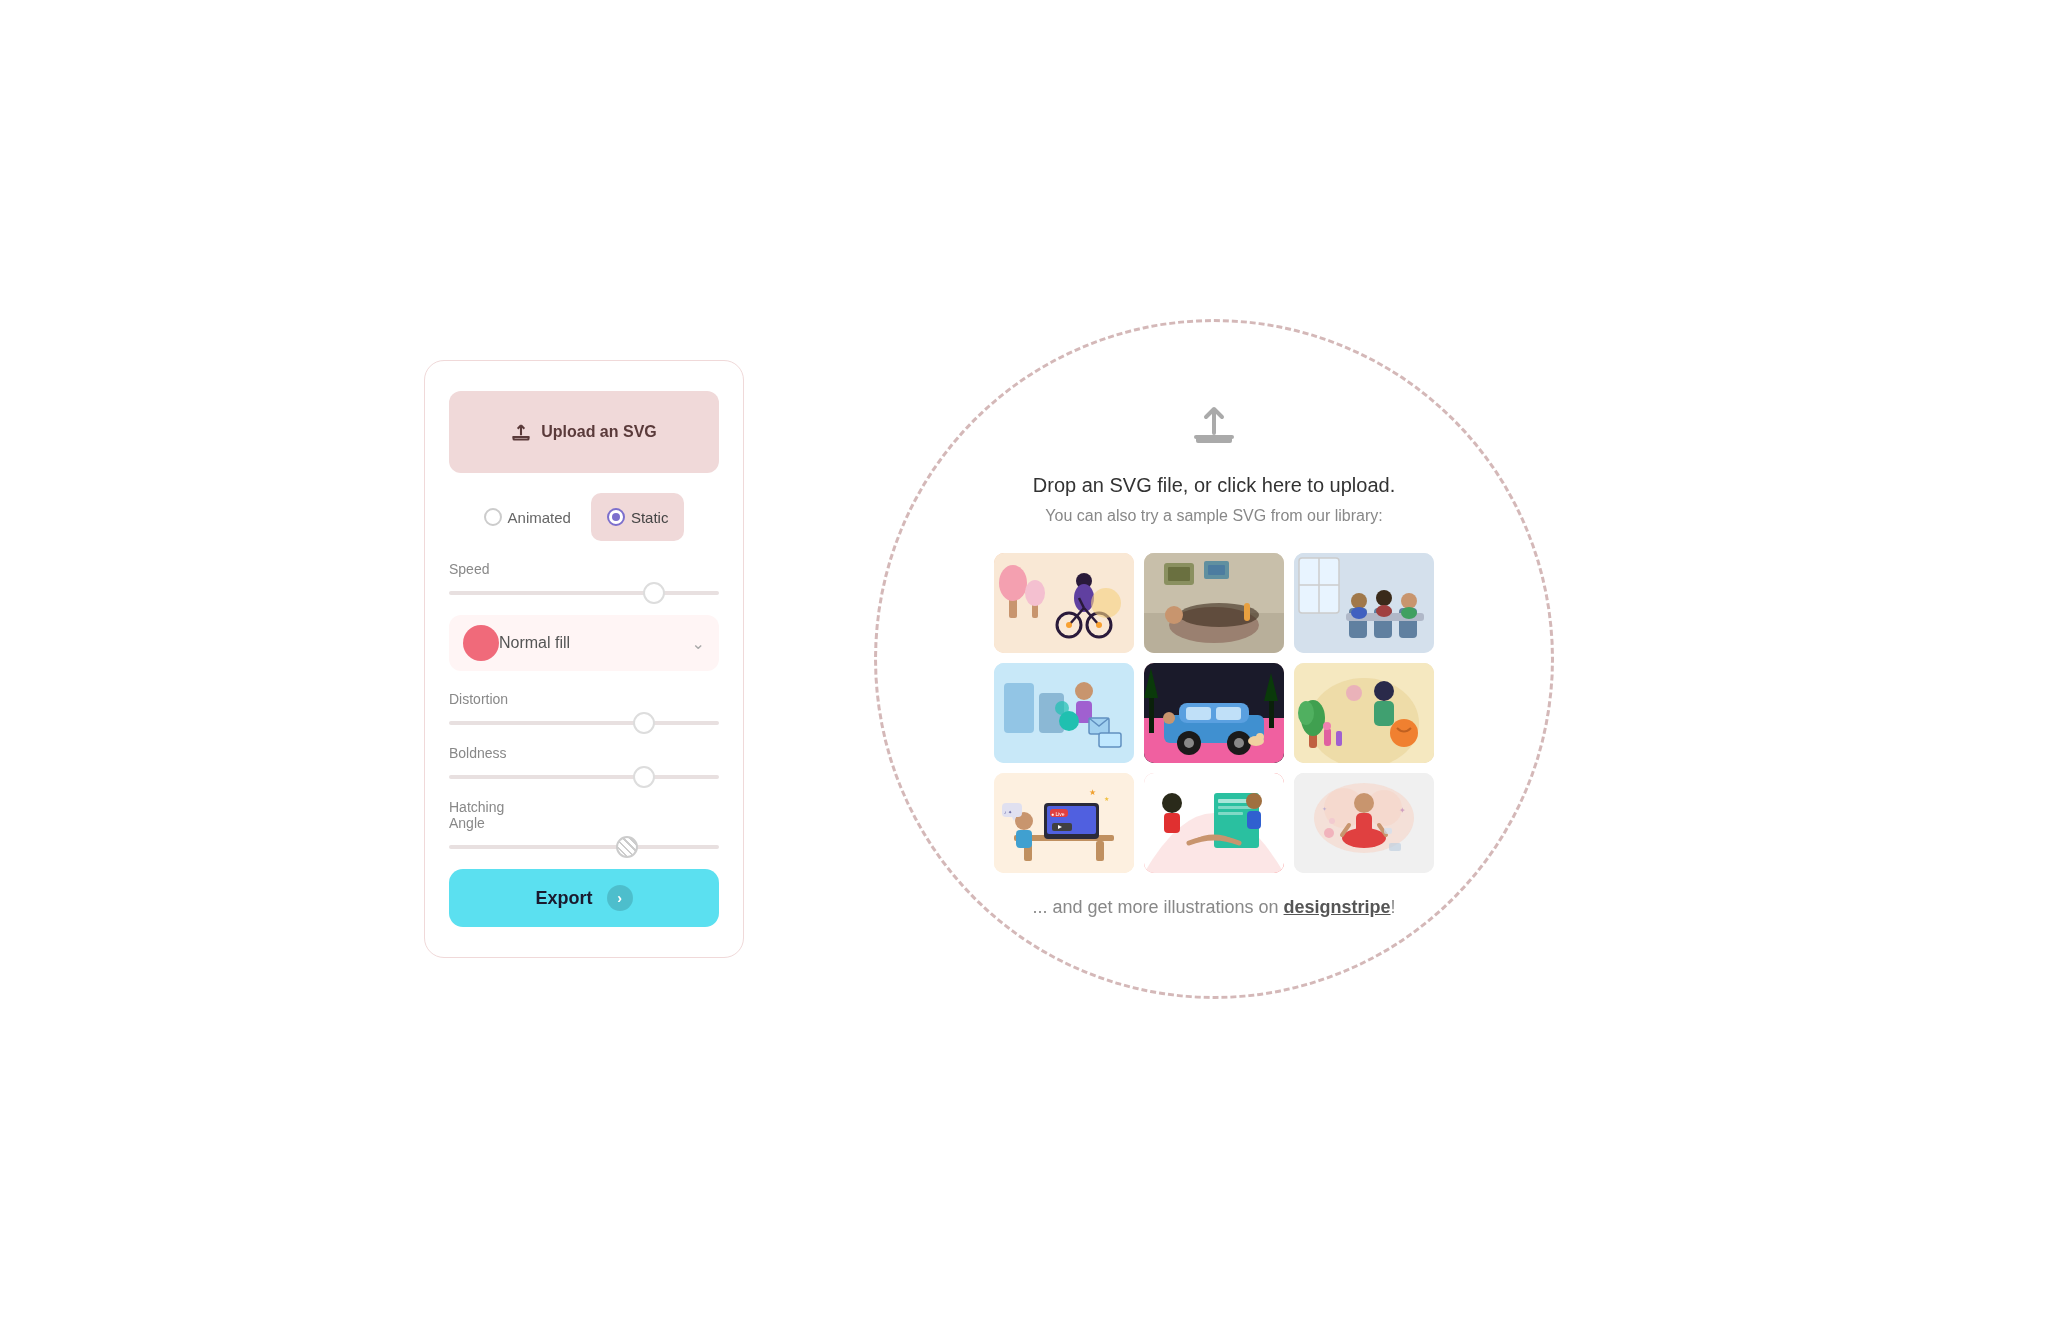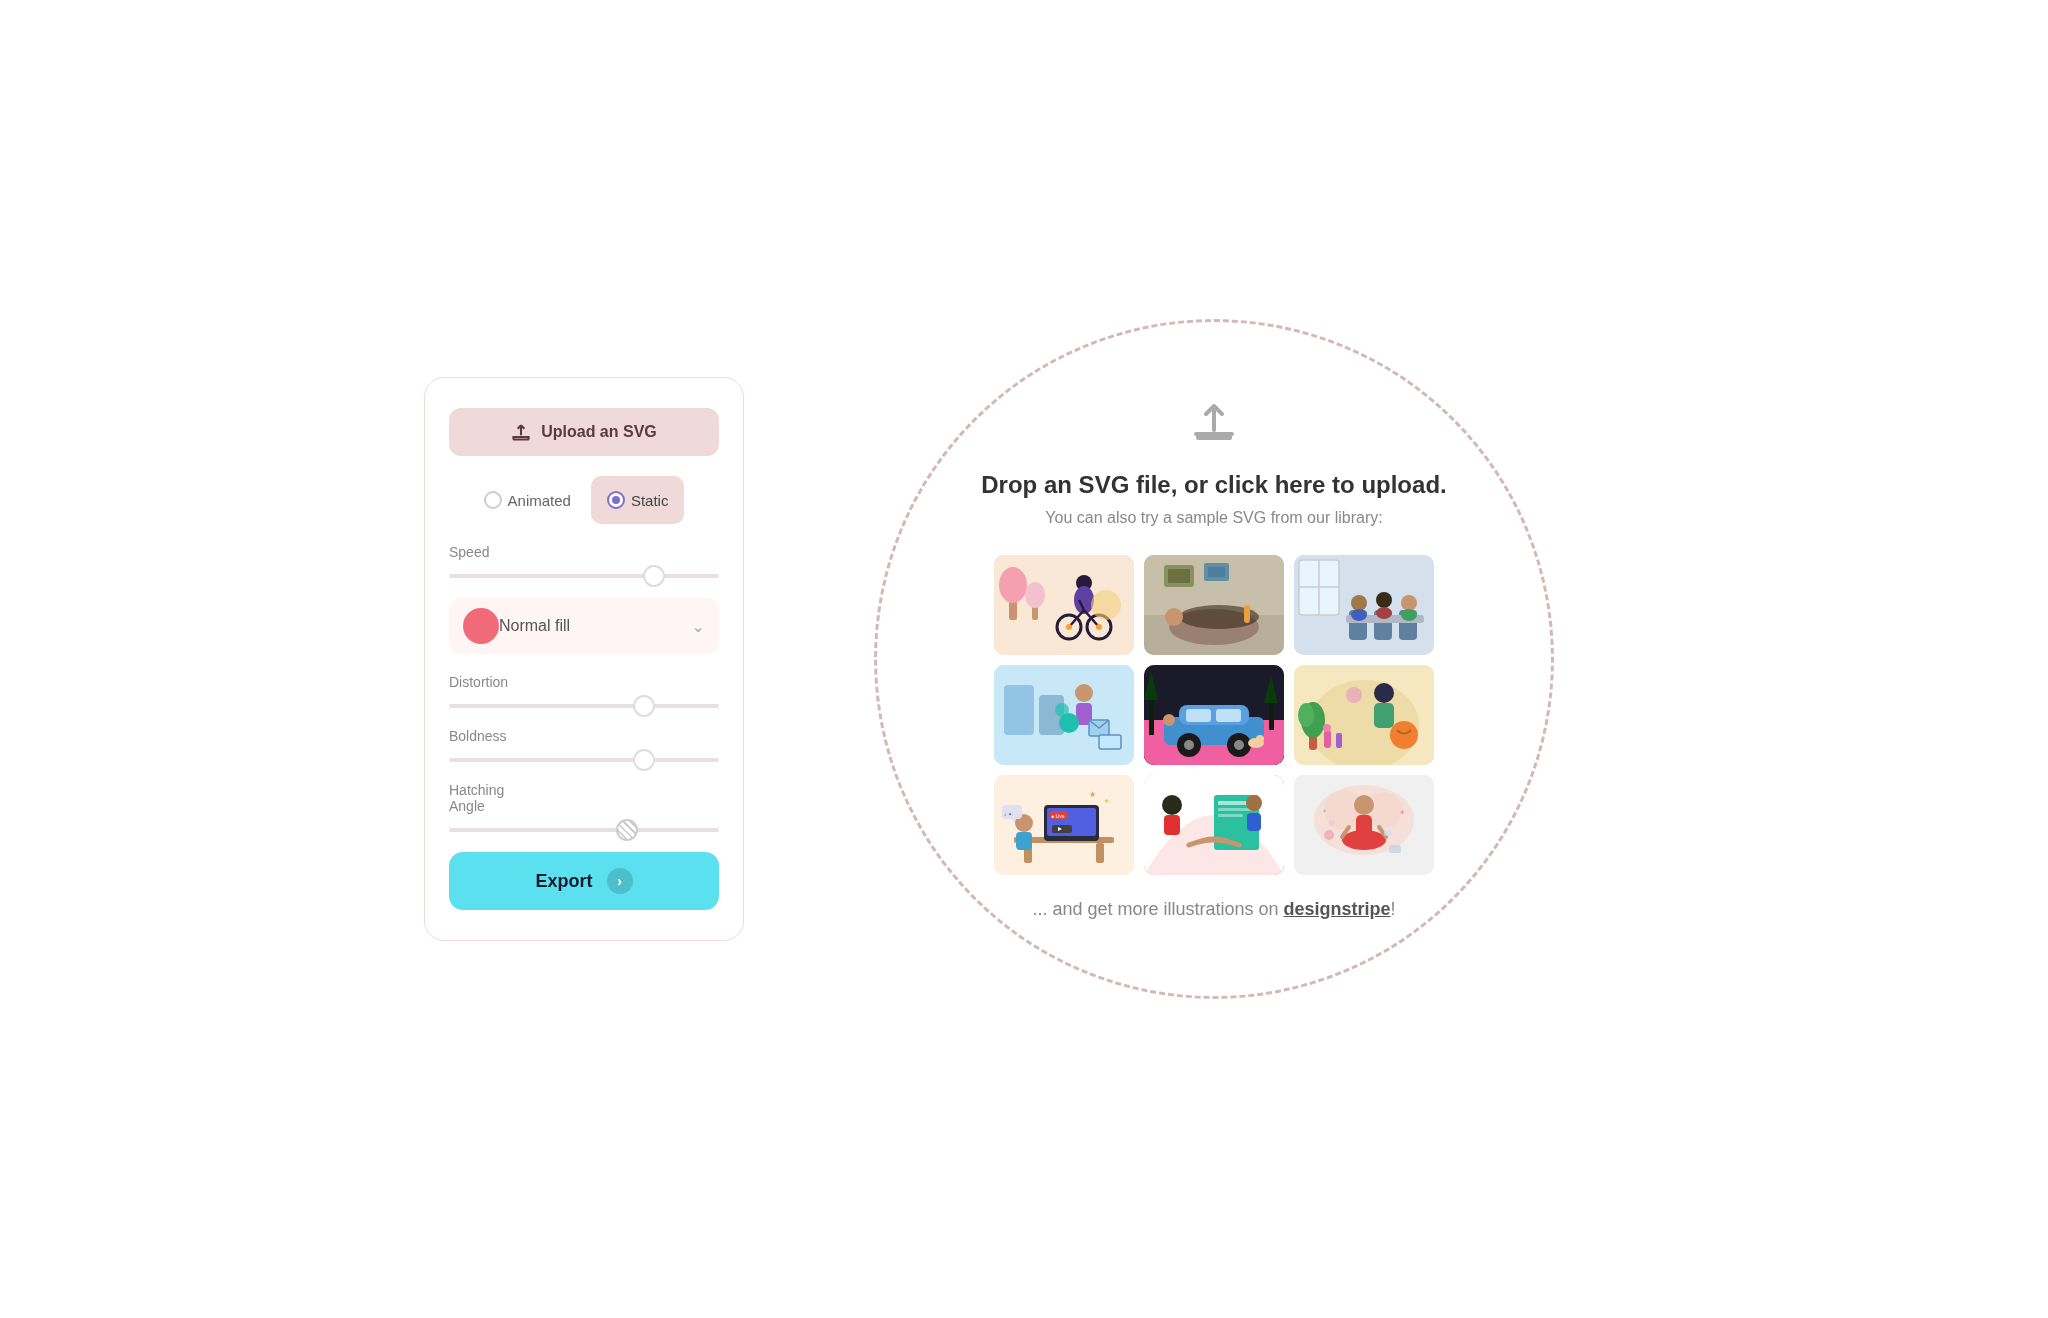--- a/index.html
+++ b/index.html
@@ -30,21 +30,21 @@
       min-width: 320px;
       display: flex;
       flex-direction: column;
       gap: 20px;
     }
 
     .upload-btn {
       background: #f0d9d9;
       border: none;
       border-radius: 12px;
-      padding: 14px 20px;
+      padding: 31px 20px;
       font-size: 16px;
       font-weight: 600;
       color: #5a3a3a;
       cursor: pointer;
       display: flex;
       align-items: center;
       justify-content: center;
       gap: 10px;
       width: 100%;
     }
@@ -207,22 +207,22 @@
       justify-content: center;
       padding: 50px;
       cursor: pointer;
     }
     .drop-icon {
       font-size: 40px;
       color: #999;
       margin-bottom: 16px;
     }
     .drop-title {
-      font-size: 24px;
-      font-weight: 700;
+      font-size: 20px;
+      font-weight: 400;
       color: #333;
       margin-bottom: 10px;
     }
     .drop-subtitle {
       font-size: 16px;
       color: #888;
       text-align: center;
       margin-bottom: 28px;
     }
     .sample-grid {

